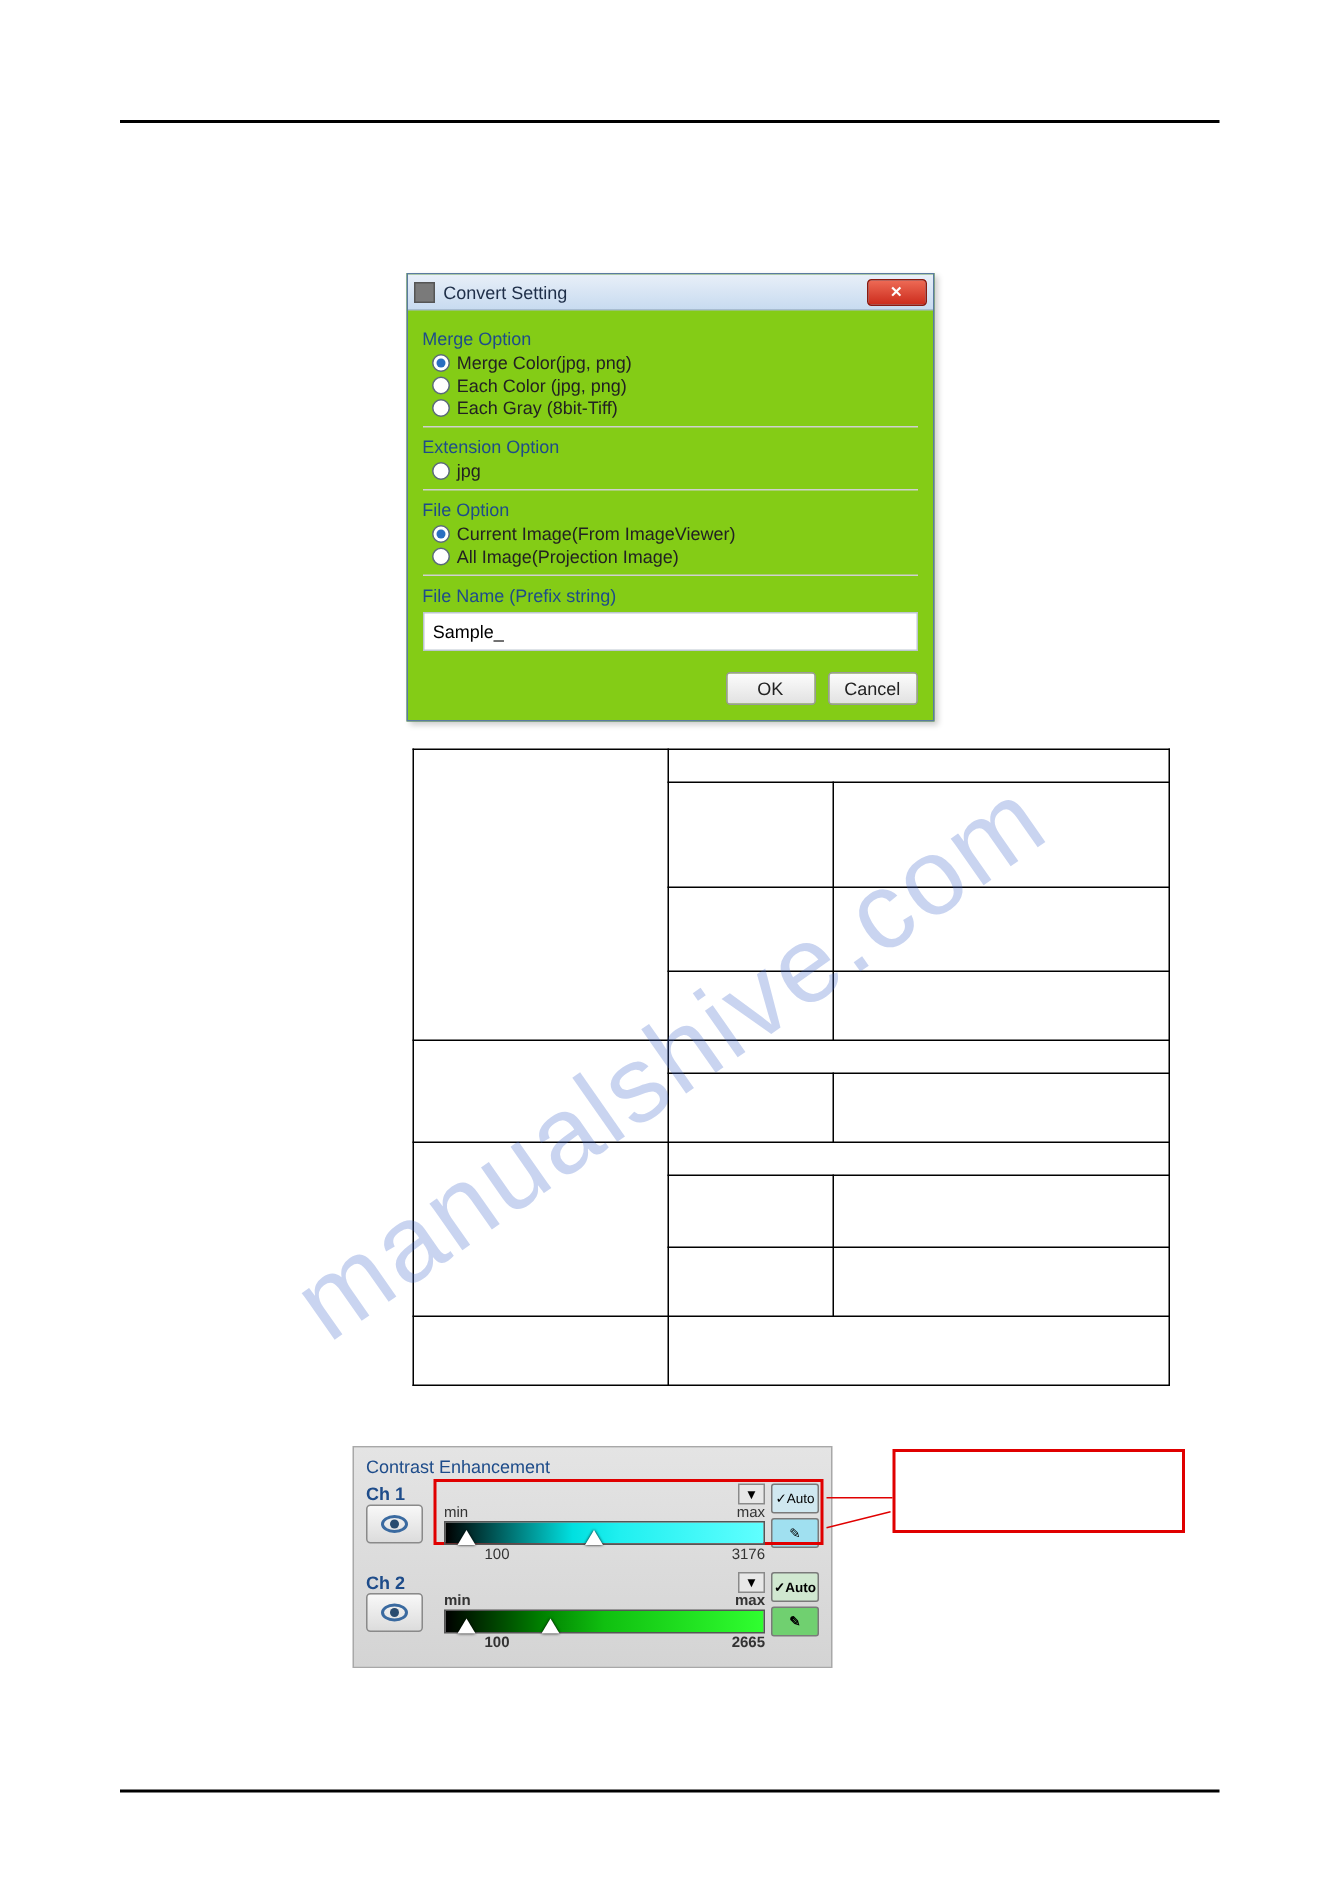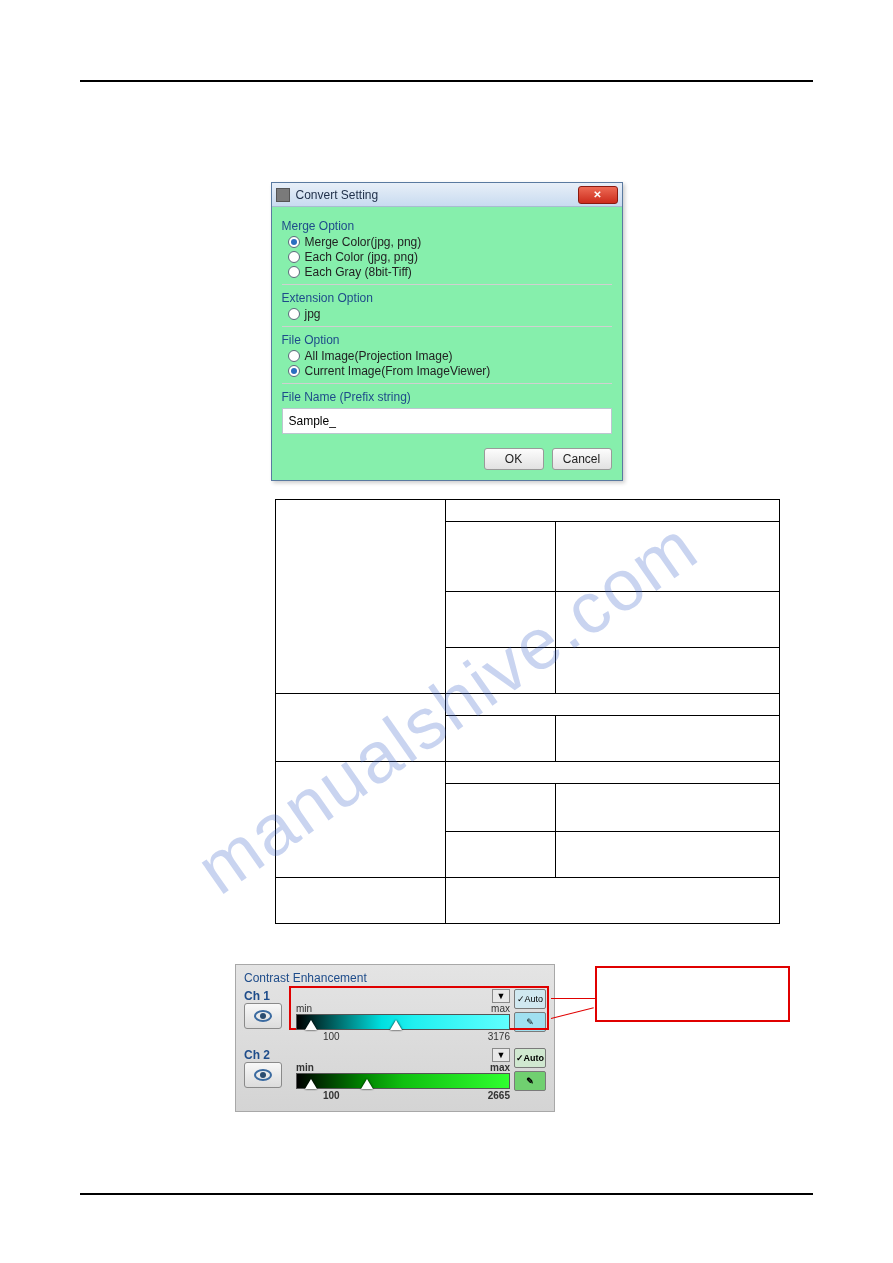--- a/index.html
+++ b/index.html
@@ -26,21 +26,21 @@
     position: absolute;
     bottom: 60px;
     left: 80px;
     right: 80px;
   }
   
   .dialog {
     width: 352px;
     margin: 0 auto 18px auto;
     border: 1px solid #5a7aa0;
-    background: #86efac;
+    background: #84cc16;
     box-shadow: 2px 2px 4px rgba(0,0,0,0.2);
     font-size: 12px;
   }
   .titlebar {
     height: 24px;
     background: linear-gradient(to bottom, #e8eff8, #c8dbf0);
     display: flex;
     align-items: center;
     padding: 0 4px;
     border-bottom: 1px solid #a8bcd0;
@@ -305,26 +305,26 @@
 
       <div class="group-label">Extension Option</div>
       <div class="radio-row">
         <span class="radio"></span>
         <span>jpg</span>
       </div>
       <div class="divider"></div>
 
       <div class="group-label">File Option</div>
       <div class="radio-row">
+        <span class="radio selected"></span>
+        <span>Current Image(From ImageViewer)</span>
+      </div>
+      <div class="radio-row">
         <span class="radio"></span>
         <span>All Image(Projection Image)</span>
-      </div>
-      <div class="radio-row">
-        <span class="radio selected"></span>
-        <span>Current Image(From ImageViewer)</span>
       </div>
       <div class="divider"></div>
 
       <div class="group-label">File Name (Prefix string)</div>
       <input class="text-input" value="Sample_" style="">
 
       <div class="btn-row">
         <div class="win-btn">
             <span>OK</span>
           </div>

